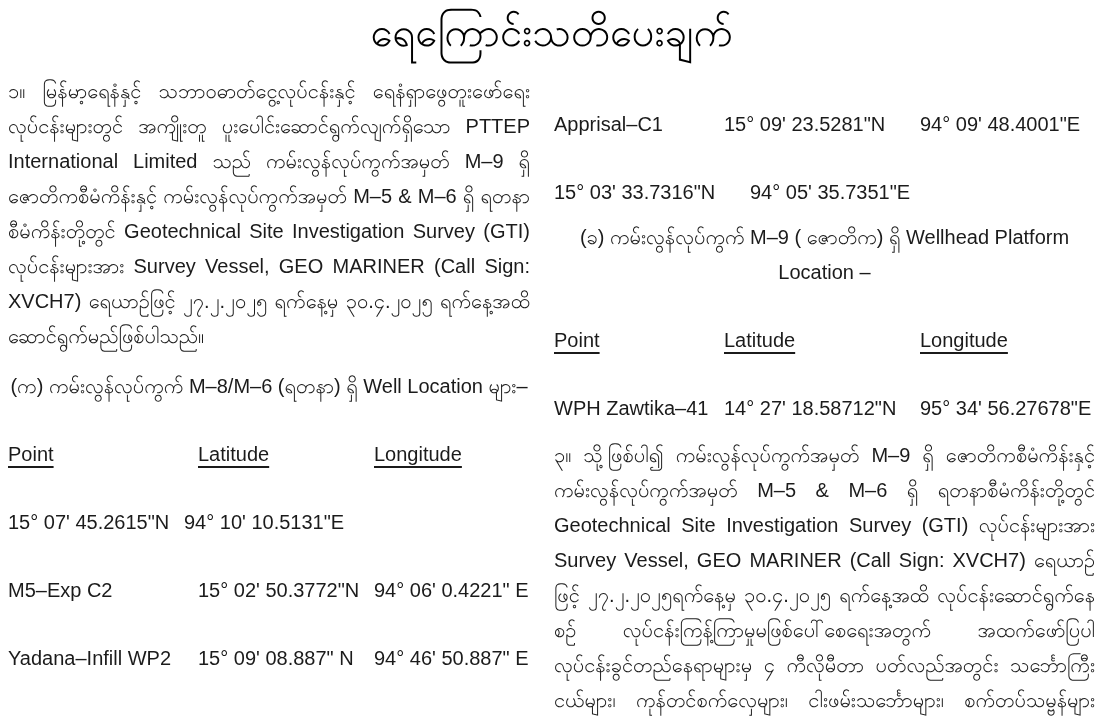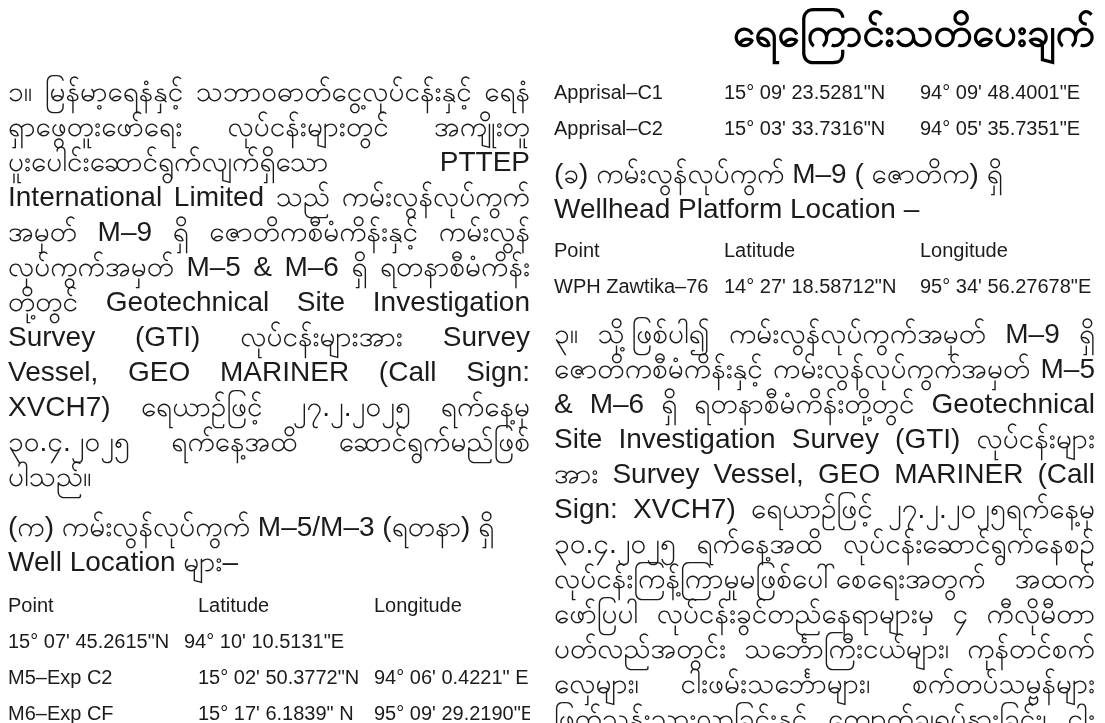--- a/index.html
+++ b/index.html
@@ -9,50 +9,51 @@
     height: 723px;
     background: #ffffff;
     color: #1b1b1b;
     font-family: "Liberation Sans", "DejaVu Sans", sans-serif;
     overflow: hidden;
   }
   .page { padding: 4px 10px 0 8px; }
 
   .doc-title {
     font-size: 40px;
-    font-weight: 700;
+    font-weight: 400;
     color: #000000;
-    text-align: right;
+    text-align: center;
     margin: 2px 0 16px 0;
     line-height: 1.3;
   }
 
   .cols { display: flex; gap: 24px; }
   .col-left  { flex: 0 0 522px; width: 522px; }
   .col-right { flex: 1; min-width: 0; }
 
   p.body {
-    font-size: 28px;
+    font-size: 20px;
     line-height: 35px;
     text-align: justify;
     margin: 0 0 15px 0;
   }
-  p.section-heading { margin: 0 0 8px 0; text-align: left; }
+  p.section-heading { margin: 0 0 8px 0; text-align: center; }
 
   .tbl { font-size: 20px; }
-  .trow { display: flex; line-height: 36px; align-items: baseline; }
+  .trow { display: flex; line-height: 36px; align-items: baseline; margin-top: 32px; }
   .tbl.left  .tc1 { width: 190px; }
   .tbl.left  .tc2 { width: 176px; }
   .tbl.left  .tc3 { flex: 1; }
   .tbl.right .tc1 { width: 170px; }
   .tbl.right .tc2 { width: 196px; }
   .tbl.right .tc3 { flex: 1; }
   .tc { white-space: nowrap; overflow: hidden; }
 
   .trow.thead .tc {
+    text-decoration: underline;
     text-underline-offset: 5px;
     text-decoration-thickness: 1.5px;
   }
 
   .tbl.cont { margin-bottom: 10px; }
   .tbl.b-table { margin-bottom: 12px; }
   p.heading-b { margin-bottom: 6px; }
 
   .signature {
     font-size: 21px;
@@ -67,76 +68,70 @@
 <body>
 
 <div class="page">
 
   <h1 class="doc-title">ရေကြောင်းသတိပေးချက်</h1>
 
   <div class="cols">
 
     <div class="col-left">
       <p class="body">၁။ မြန်မာ့ရေနံနှင့် သဘာဝဓာတ်ငွေ့လုပ်ငန်းနှင့် ရေနံရှာဖွေတူးဖော်ရေး လုပ်ငန်းများတွင် အကျိုးတူ ပူးပေါင်းဆောင်ရွက်လျက်ရှိသော PTTEP International Limited သည် ကမ်းလွန်လုပ်ကွက်အမှတ် M–9 ရှိ ဇောတိကစီမံကိန်းနှင့် ကမ်းလွန်လုပ်ကွက်အမှတ် M–5 &amp; M–6 ရှိ ရတနာစီမံကိန်းတို့တွင် Geotechnical Site Investigation Survey (GTI) လုပ်ငန်းများအား Survey Vessel, GEO MARINER (Call Sign: XVCH7) ရေယာဉ်ဖြင့် ၂၇.၂.၂၀၂၅ ရက်နေ့မှ ၃၀.၄.၂၀၂၅ ရက်နေ့အထိ ဆောင်ရွက်မည်ဖြစ်ပါသည်။</p>
-      <p class="body section-heading">(က) ကမ်းလွန်လုပ်ကွက် M–5/M–3 (ရတနာ) ရှိ Well Location များ–</p>
+      <p class="body section-heading">(က) ကမ်းလွန်လုပ်ကွက် M–8/M–6 (ရတနာ) ရှိ Well Location များ–</p>
 
       <div class="tbl left">
         <div class="trow thead">
           <span class="tc tc1">Point</span>
           <span class="tc tc2">Latitude</span>
           <span class="tc tc3">Longitude</span>
         </div>
         <div class="trow">
           <span class="tc tc2">15° 07' 45.2615"N</span>
           <span class="tc tc3">94° 10' 10.5131"E</span>
         </div>
         <div class="trow">
           <span class="tc tc1">M5–Exp C2</span>
           <span class="tc tc2">15° 02' 50.3772"N</span>
           <span class="tc tc3">94° 06' 0.4221" E</span>
-        </div>
-        <div class="trow">
-          <span class="tc tc1">M6–Exp CF</span>
-          <span class="tc tc2">15° 17' 6.1839" N</span>
-          <span class="tc tc3">95° 09' 29.2190"E</span>
         </div>
         <div class="trow">
           <span class="tc tc1">Yadana–Infill WP2</span>
           <span class="tc tc2">15° 09' 08.887" N</span>
           <span class="tc tc3">94° 46' 50.887" E</span>
         </div>
 
       </div>
     </div>
 
     <div class="col-right">
 
       <div class="tbl right cont">
         <div class="trow">
           <span class="tc tc1">Apprisal–C1</span>
           <span class="tc tc2">15° 09' 23.5281"N</span>
           <span class="tc tc3">94° 09' 48.4001"E</span>
         </div>
         <div class="trow">
-          <span class="tc tc1">Apprisal–C2</span>
           <span class="tc tc2">15° 03' 33.7316"N</span>
           <span class="tc tc3">94° 05' 35.7351"E</span>
         </div>
       </div>
 
       <p class="body section-heading heading-b">(ခ) ကမ်းလွန်လုပ်ကွက် M–9 ( ဇောတိက) ရှိ Wellhead Platform Location –</p>
 
       <div class="tbl right b-table">
         <div class="trow thead">
           <span class="tc tc1">Point</span>
           <span class="tc tc2">Latitude</span>
           <span class="tc tc3">Longitude</span>
         </div>
         <div class="trow">
-          <span class="tc tc1">WPH Zawtika–76</span>
+          <span class="tc tc1">WPH Zawtika–41</span>
           <span class="tc tc2">14° 27' 18.58712"N</span>
           <span class="tc tc3">95° 34' 56.27678"E</span>
         </div>
       </div>
 
       <p class="body">၃။ သို့ဖြစ်ပါ၍ ကမ်းလွန်လုပ်ကွက်အမှတ် M–9 ရှိ ဇောတိကစီမံကိန်းနှင့် ကမ်းလွန်လုပ်ကွက်အမှတ် M–5 &amp; M–6 ရှိ ရတနာစီမံကိန်းတို့တွင် Geotechnical Site Investigation Survey (GTI) လုပ်ငန်းများအား Survey Vessel, GEO MARINER (Call Sign: XVCH7) ရေယာဉ်ဖြင့် ၂၇.၂.၂၀၂၅ရက်နေ့မှ ၃၀.၄.၂၀၂၅ ရက်နေ့အထိ လုပ်ငန်းဆောင်ရွက်နေစဉ် လုပ်ငန်းကြန့်ကြာမှုမဖြစ်ပေါ်စေရေးအတွက် အထက်ဖော်ပြပါ လုပ်ငန်းခွင်တည်နေရာများမှ ၄ ကီလိုမီတာ ပတ်လည်အတွင်း သင်္ဘောကြီးငယ်များ၊ ကုန်တင်စက်လှေများ၊ ငါးဖမ်းသင်္ဘောများ၊ စက်တပ်သမ္ဗန်များ ဖြတ်သန်းသွားလာခြင်းနှင့် ကျောက်ချရပ်နားခြင်း၊ ငါးဖမ်းခြင်း၊ ငါးဖမ်းကိရိယာများ ချထားခြင်းမရှိစေရန် ရေကြောင်းသတိပေးချက် (Notice to Mariners) ထုတ်ပြန်ထားသည်။</p>
 
       <div class="signature">သတင်းစဉ်</div>
     </div>
 

